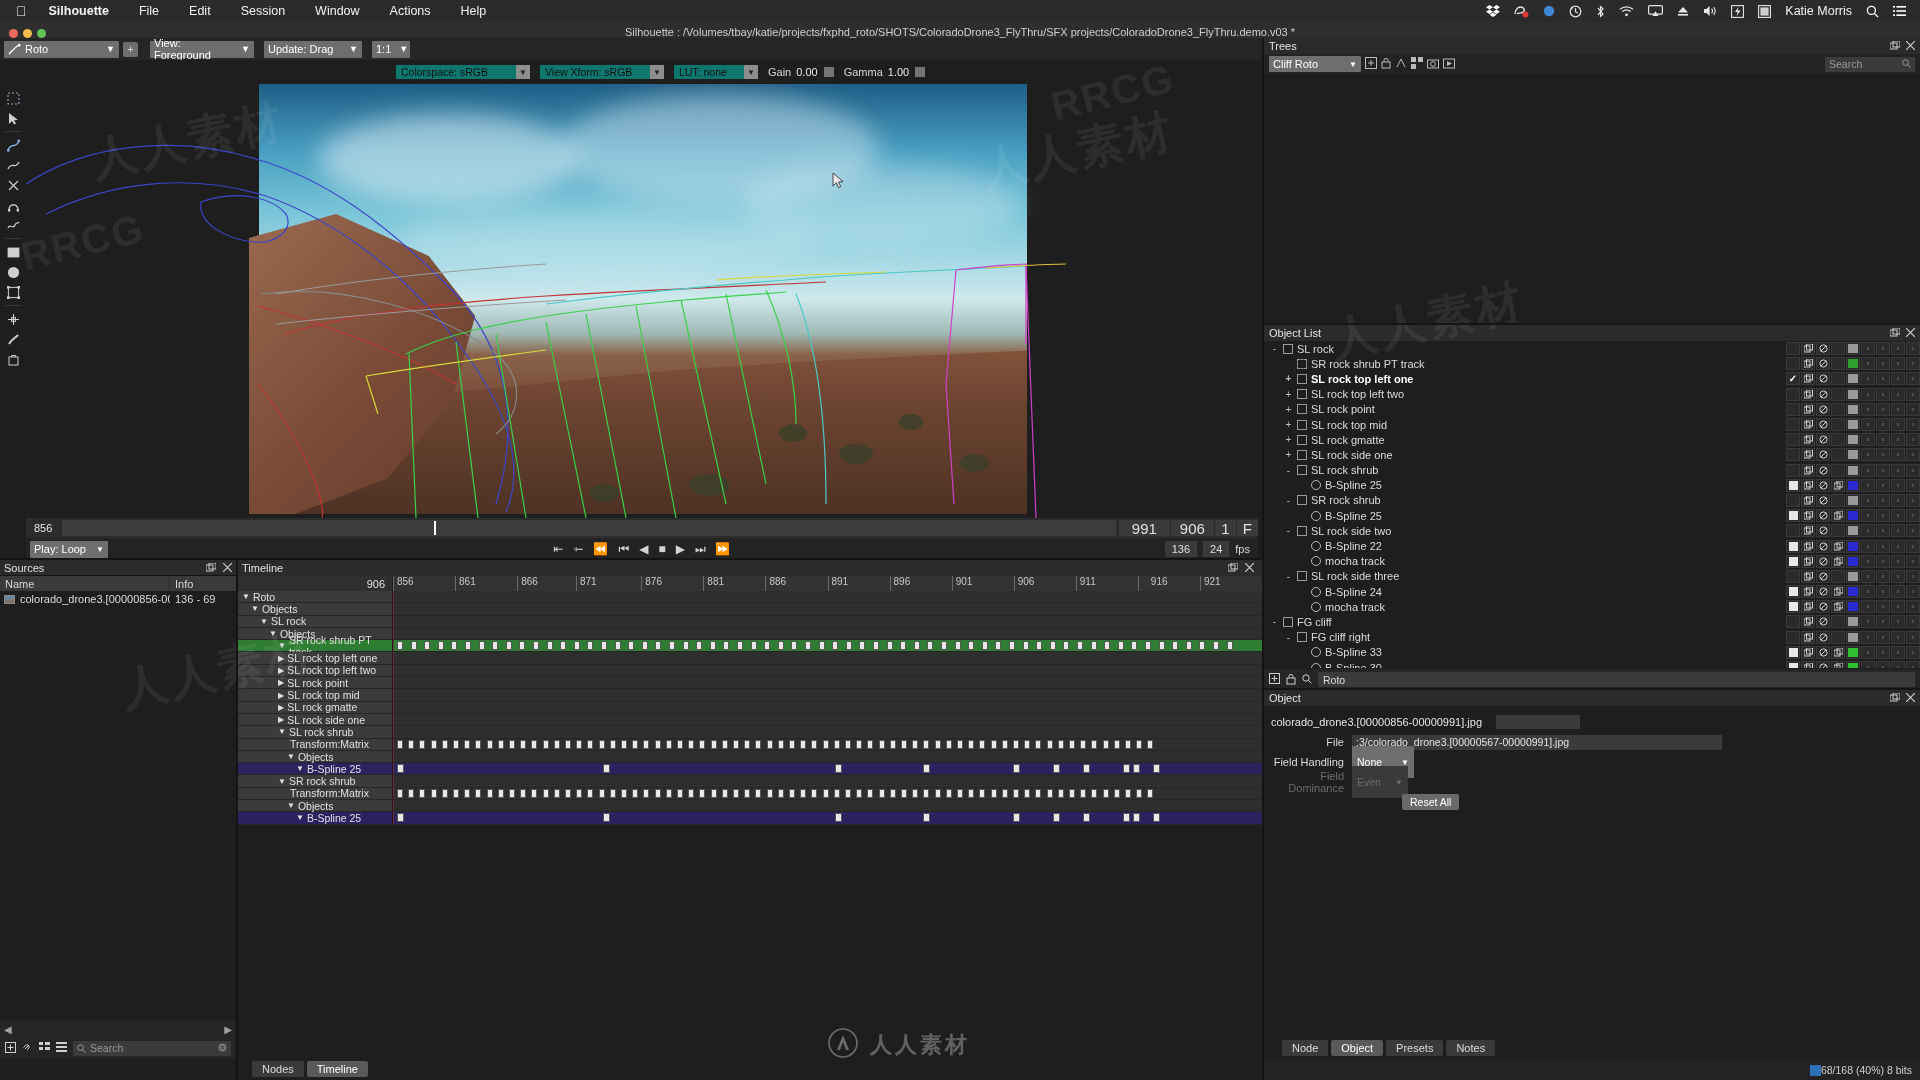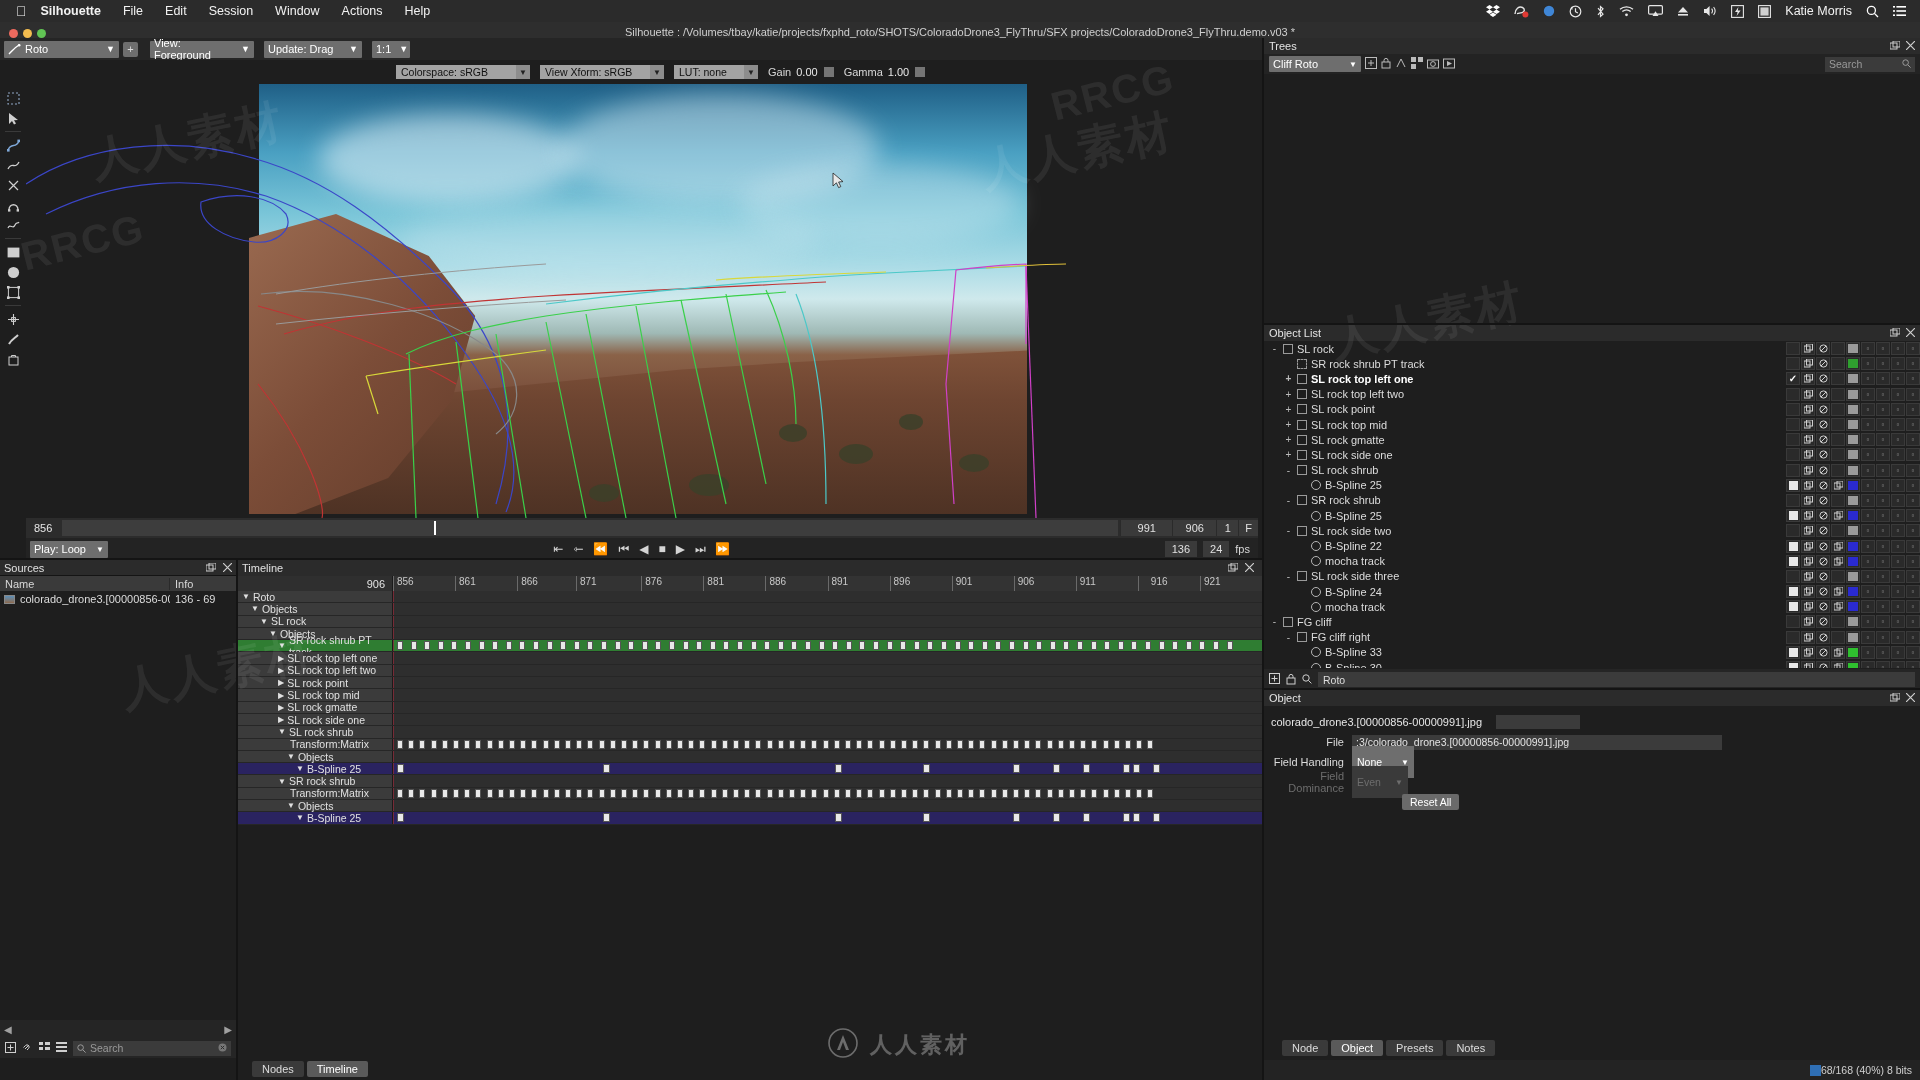--- a/index.html
+++ b/index.html
@@ -13,21 +13,21 @@
   }
   .app { position:relative; width:1920px; height:1080px; }
 
   
   .macbar {
     position:absolute; left:0; top:0; width:1920px; height:22px;
     background:#2b2b2b; display:flex; align-items:center;
     padding:0 8px; font-size:12.5px; color:#f2f2f2;
   }
   .macbar .apple { font-size:14px; margin:0 14px 0 8px; line-height:1; }
-  .macbar .mi { margin-right:22px; white-space:nowrap; }
+  .macbar .mi { margin-right:22px; white-space:nowrap;margin-left:8px; }
   .macbar .mi.bold { font-weight:bold; }
   .macbar .right { margin-left:auto; display:flex; align-items:center; gap:14px; padding-right:6px;}
   .macbar .right .ic { display:inline-flex; align-items:center; justify-content:center; }
   .macbar .right .usr { font-size:12.5px; }
 
   
   .titlebar {
     position:absolute; left:0; top:22px; width:1920px; height:16px;
     background:#2e2e2e; display:flex; align-items:flex-end;
   }
@@ -67,21 +67,21 @@
     display:flex; align-items:center; justify-content:center; padding:0 4px; }
   .zoomfld { height:17px; background:#6e6e6e; color:#fff; font-size:11px; display:flex;
     align-items:center; padding:0 5px; gap:8px; border-radius:1px;}
 
   
   .toolbar2 {
     position:absolute; left:0; top:60px; width:1920px; height:24px;
     background:#1e1e1e; display:flex; align-items:center;
   }
   .cs-group { position:absolute; left:396px; display:flex; align-items:center; gap:0px; }
-  .cs-fld { height:14px; background:#a3a3a3; color:#111; font-size:10.5px; display:flex;
+  .cs-fld { height:14px; background:#0f766e; color:#111; font-size:10.5px; display:flex;
     align-items:center; padding:0 5px; }
   .cs-arrow { width:14px; height:14px; background:#8d8d8d; display:flex; align-items:center;
     justify-content:center; font-size:8px; color:#222; margin-right:10px; }
   .lbl { font-size:11px; color:#d8d8d8; margin-right:5px; }
   .val { font-size:11px; color:#e8e8e8; margin-right:6px; }
   .tiny-sq { width:10px; height:10px; background:#757575; margin-right:10px; }
 
   
   .rail {
     position:absolute; left:0; top:84px; width:26px; height:434px;
@@ -117,21 +117,21 @@
   
   .vscrub {
     position:absolute; left:26px; top:518px; width:1232px; height:20px; background:#2c2c2c;
     display:flex; align-items:center;
   }
   .vscrub .fnum { font-size:11px; color:#e6e6e6; padding:0 8px; }
   .vtrack { flex:1; height:16px; background:#373737; position:relative; margin:0 2px;}
   .vplay { position:absolute; left:0; top:0; bottom:0; width:100%; background:#3d3d3d;}
   .vhead { position:absolute; top:1px; width:2px; height:14px; background:#fff; }
   .vend { display:flex; align-items:center; gap:0px; }
-  .vend .cell { height:16px; background:#3a3a3a; color:#e0e0e0; font-size:11px;
+  .vend .cell { height:16px; background:#3a3a3a; color:#e0e0e0; font-size:15px;
     display:flex; align-items:center; justify-content:center; padding:0 6px; border-left:1px solid #2a2a2a;}
 
   
   .transport {
     position:absolute; left:26px; top:538px; width:1232px; height:22px; background:#232323;
     display:flex; align-items:center;
   }
   .playloop { margin-left:4px; height:17px; background:#6e6e6e; color:#fff; font-size:11px;
      display:flex; align-items:center; padding:0 4px; border-radius:1px;}
   .tp-center { position:absolute; left:50%; transform:translateX(-50%); display:flex; gap:10px; align-items:center;}
@@ -2176,21 +2176,21 @@
         </span>
       </span>
     </div>
     <div style="height:6px"></div>
     <div class="op-row">
       <div style="font-size:11px;color:#e6e6e6;padding-left:2px">colorado_drone3.[00000856-00000991].jpg</div>
       <div style="width:84px;height:14px;background:#3b3b3b;margin-left:6px"></div>
     </div>
     <div class="op-row">
       <div class="k">File</div>
-      <div class="op-fld" style="flex:1;max-width:370px">:3/colorado_drone3.[00000856-00000991].jpg</div>
+      <div class="op-fld" style="flex:1;max-width:370px">:3/colorado_drone3.[00000567-00000991].jpg</div>
     </div>
     <div class="op-row">
       <div class="k">Field Handling</div>
       <div class="op-dd" style="width:62px">
         <span>None</span>
         <span class="cv">▼</span>
       </div>
     </div>
     <div class="op-row">
       <div class="k dim">Field Dominance</div>

